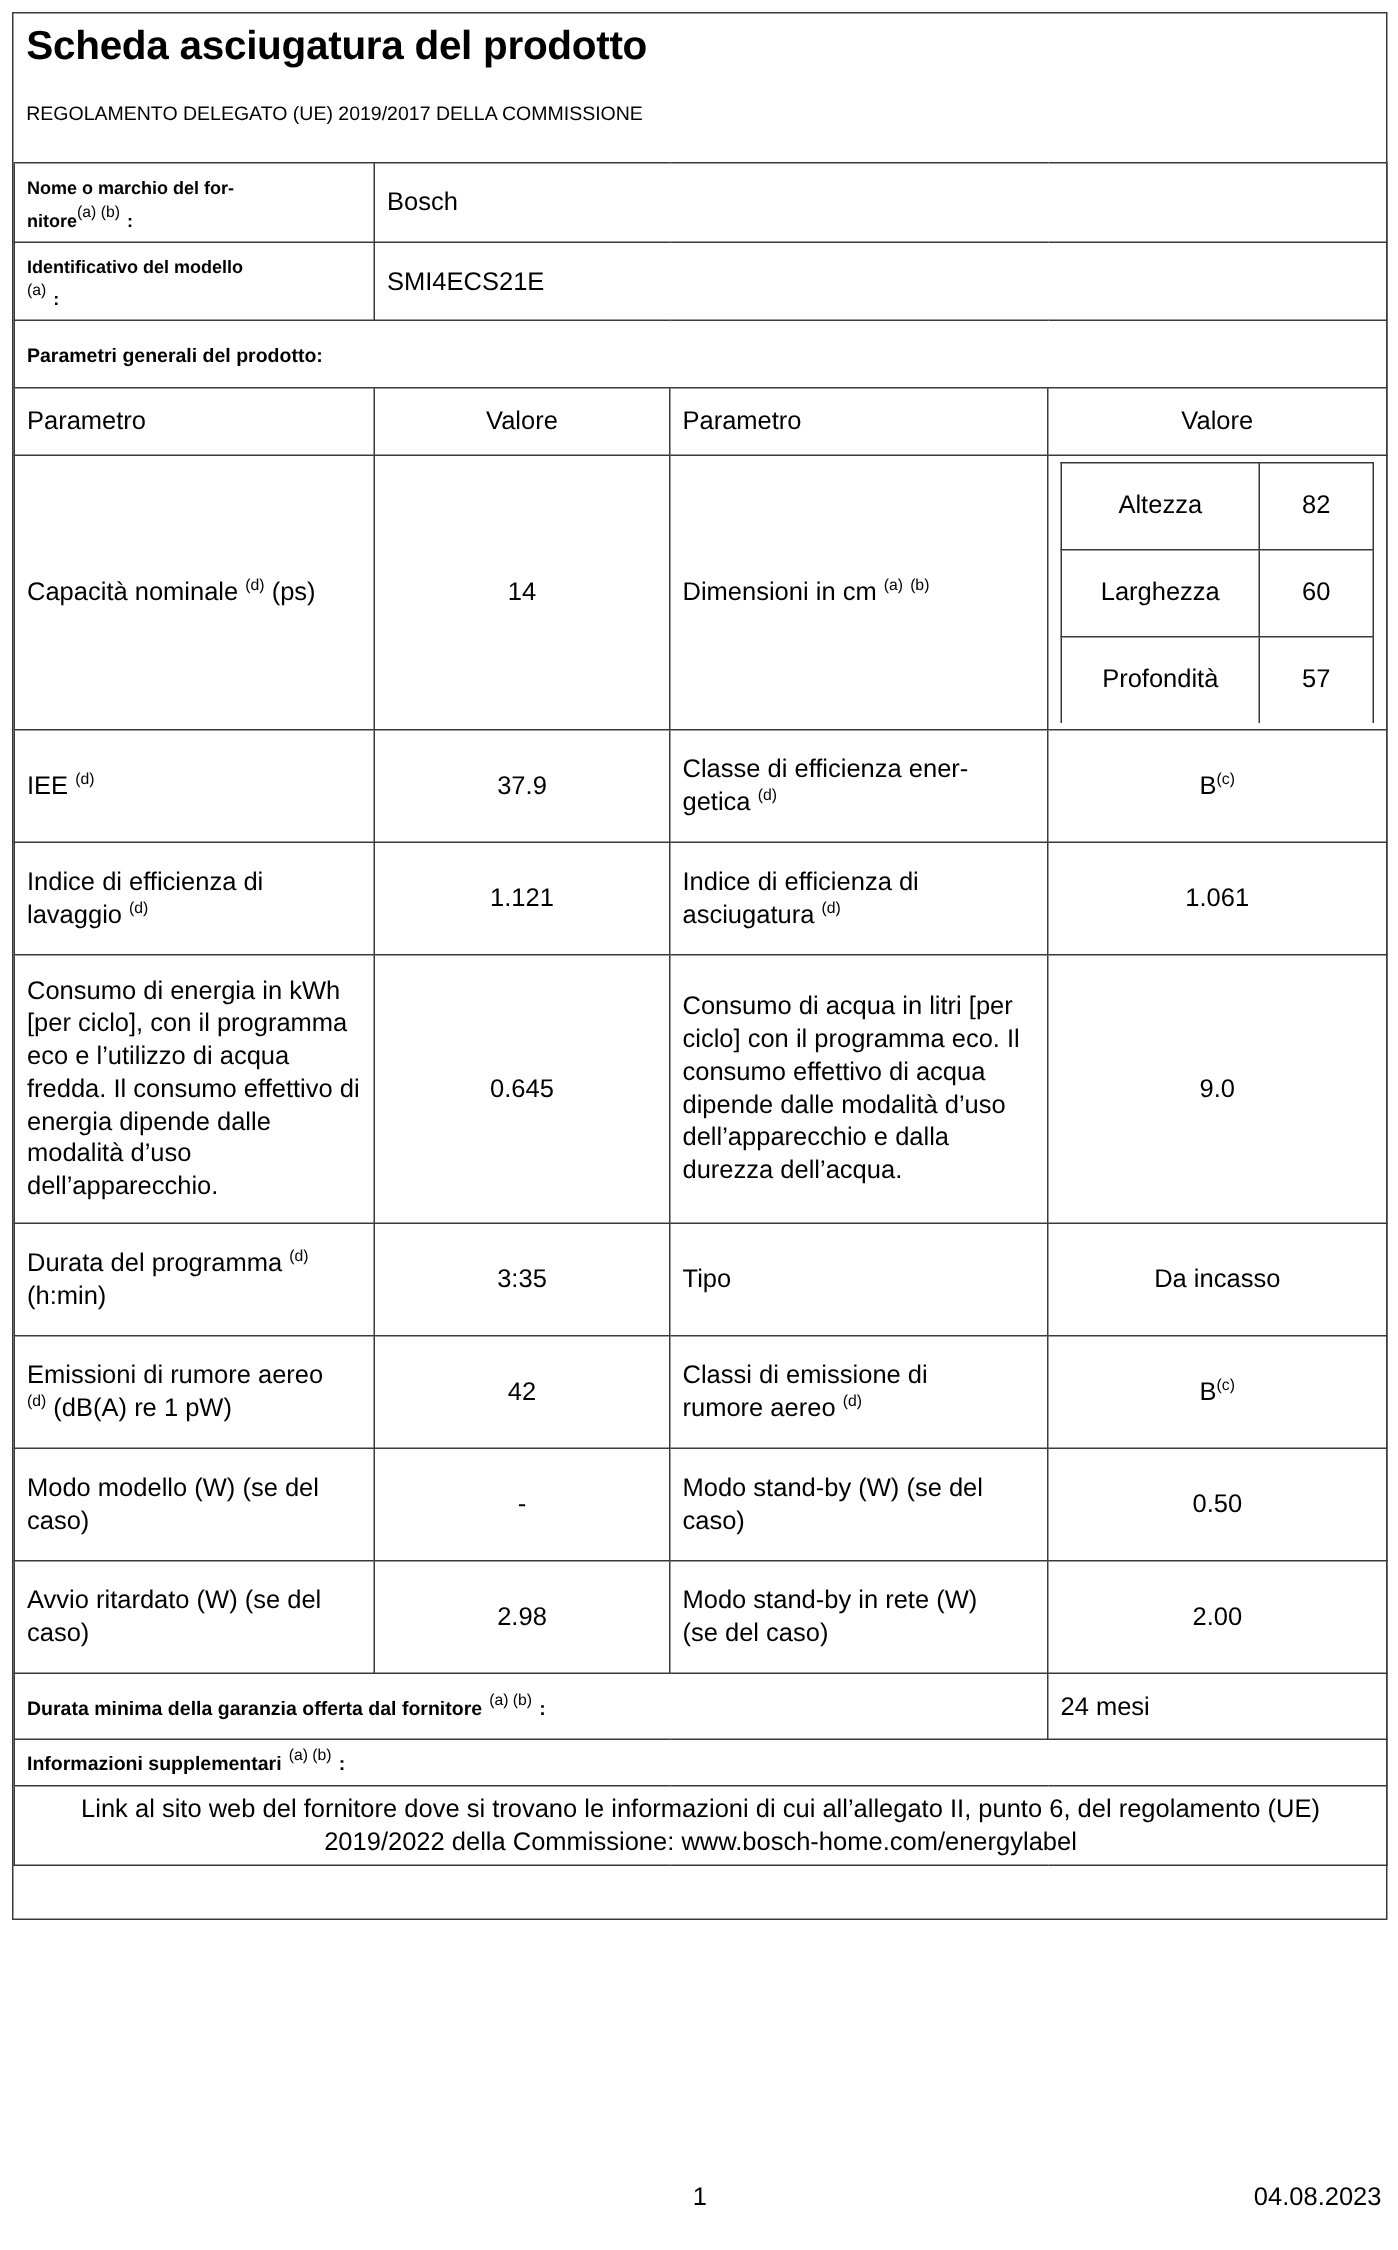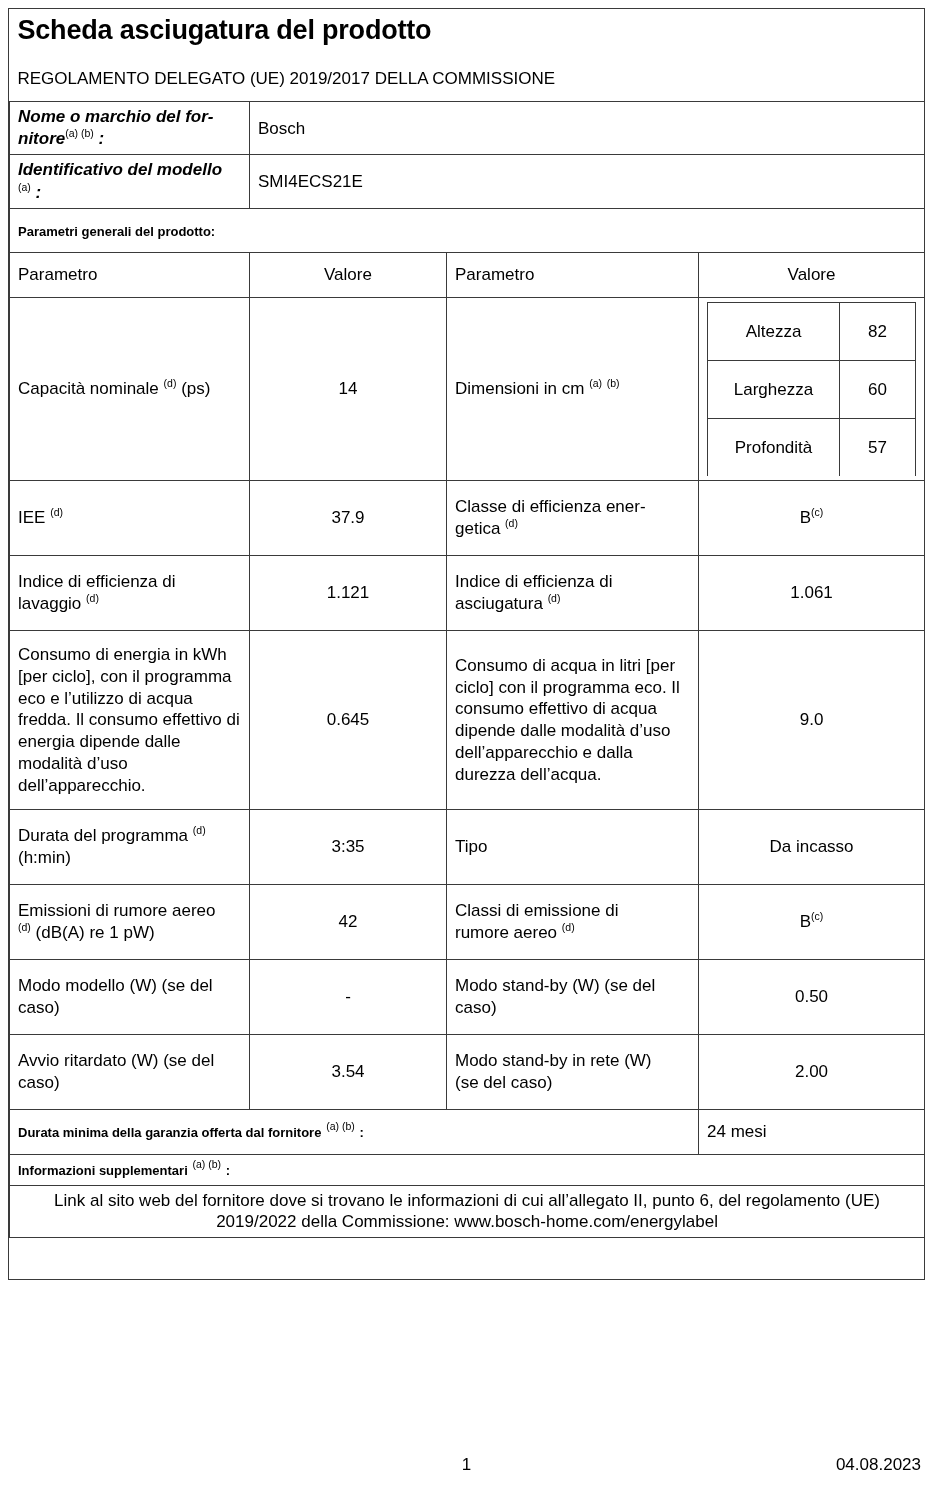--- a/index.html
+++ b/index.html
@@ -41,29 +41,28 @@
     border-right: none !important;
     border-top: none !important;
     padding: 14px 14px 4px 14px;
   }
   .title {
     font-size: 27px;
     font-weight: bold;
     letter-spacing: -0.2px;
   }
   .subtitle {
-    font-size: 17px;
+    font-size: 13px;
     margin-top: 20px;
-    margin-bottom: 8px;
+    margin-bottom: 20px;
   }
   .lbl-bold {
     font-weight: bold;
-    font-size: 17px;
+    font-size: 12px;
     line-height: 1.3;
-    font-style: italic;
   }
   sup {
     font-size: 10.5px;
     vertical-align: super;
     line-height: 0;
   }
   .val-plain { font-size: 17px; }
   .center { text-align: center; }
   .seccap {
     font-weight: bold;
@@ -277,21 +276,21 @@
         <span>caso)</span>
       </td>
       <td class="center" colspan="2">0.50</td>
     </tr>
 
     <tr>
       <td style="height:66px;">
         <span>Avvio ritardato (W) (se del</span><br>
         <span>caso)</span>
       </td>
-      <td class="center">3.54</td>
+      <td class="center">2.98</td>
       <td>
         <span>Modo stand-by in rete (W)</span><br>
         <span>(se del caso)</span>
       </td>
       <td class="center" colspan="2">2.00</td>
     </tr>
 
     <tr>
       <td colspan="3" style="padding:11px 8px;">
         <span class="seccap">Durata minima della garanzia offerta dal fornitore</span>

